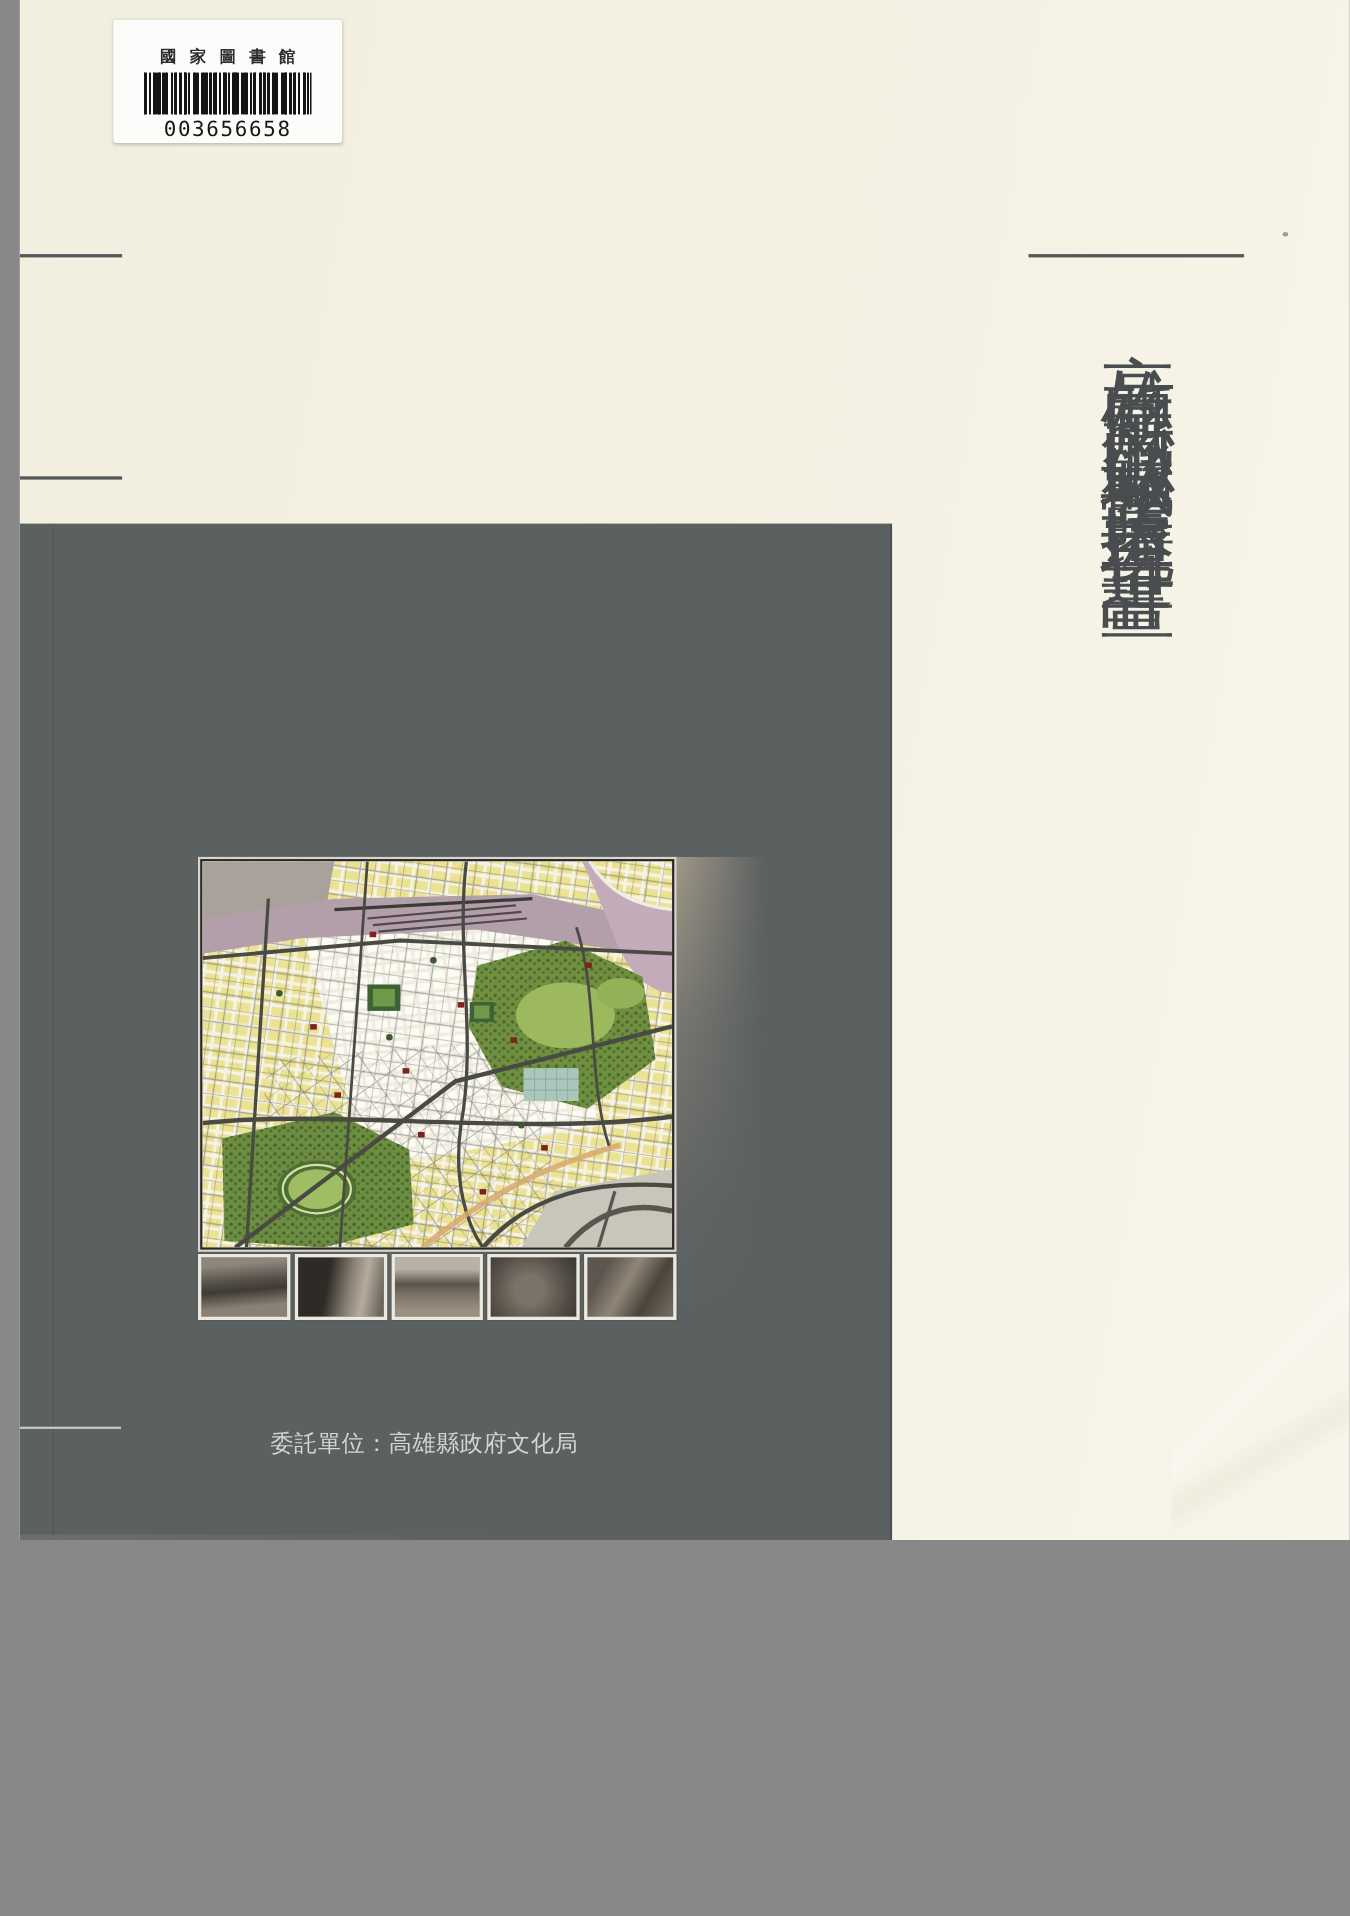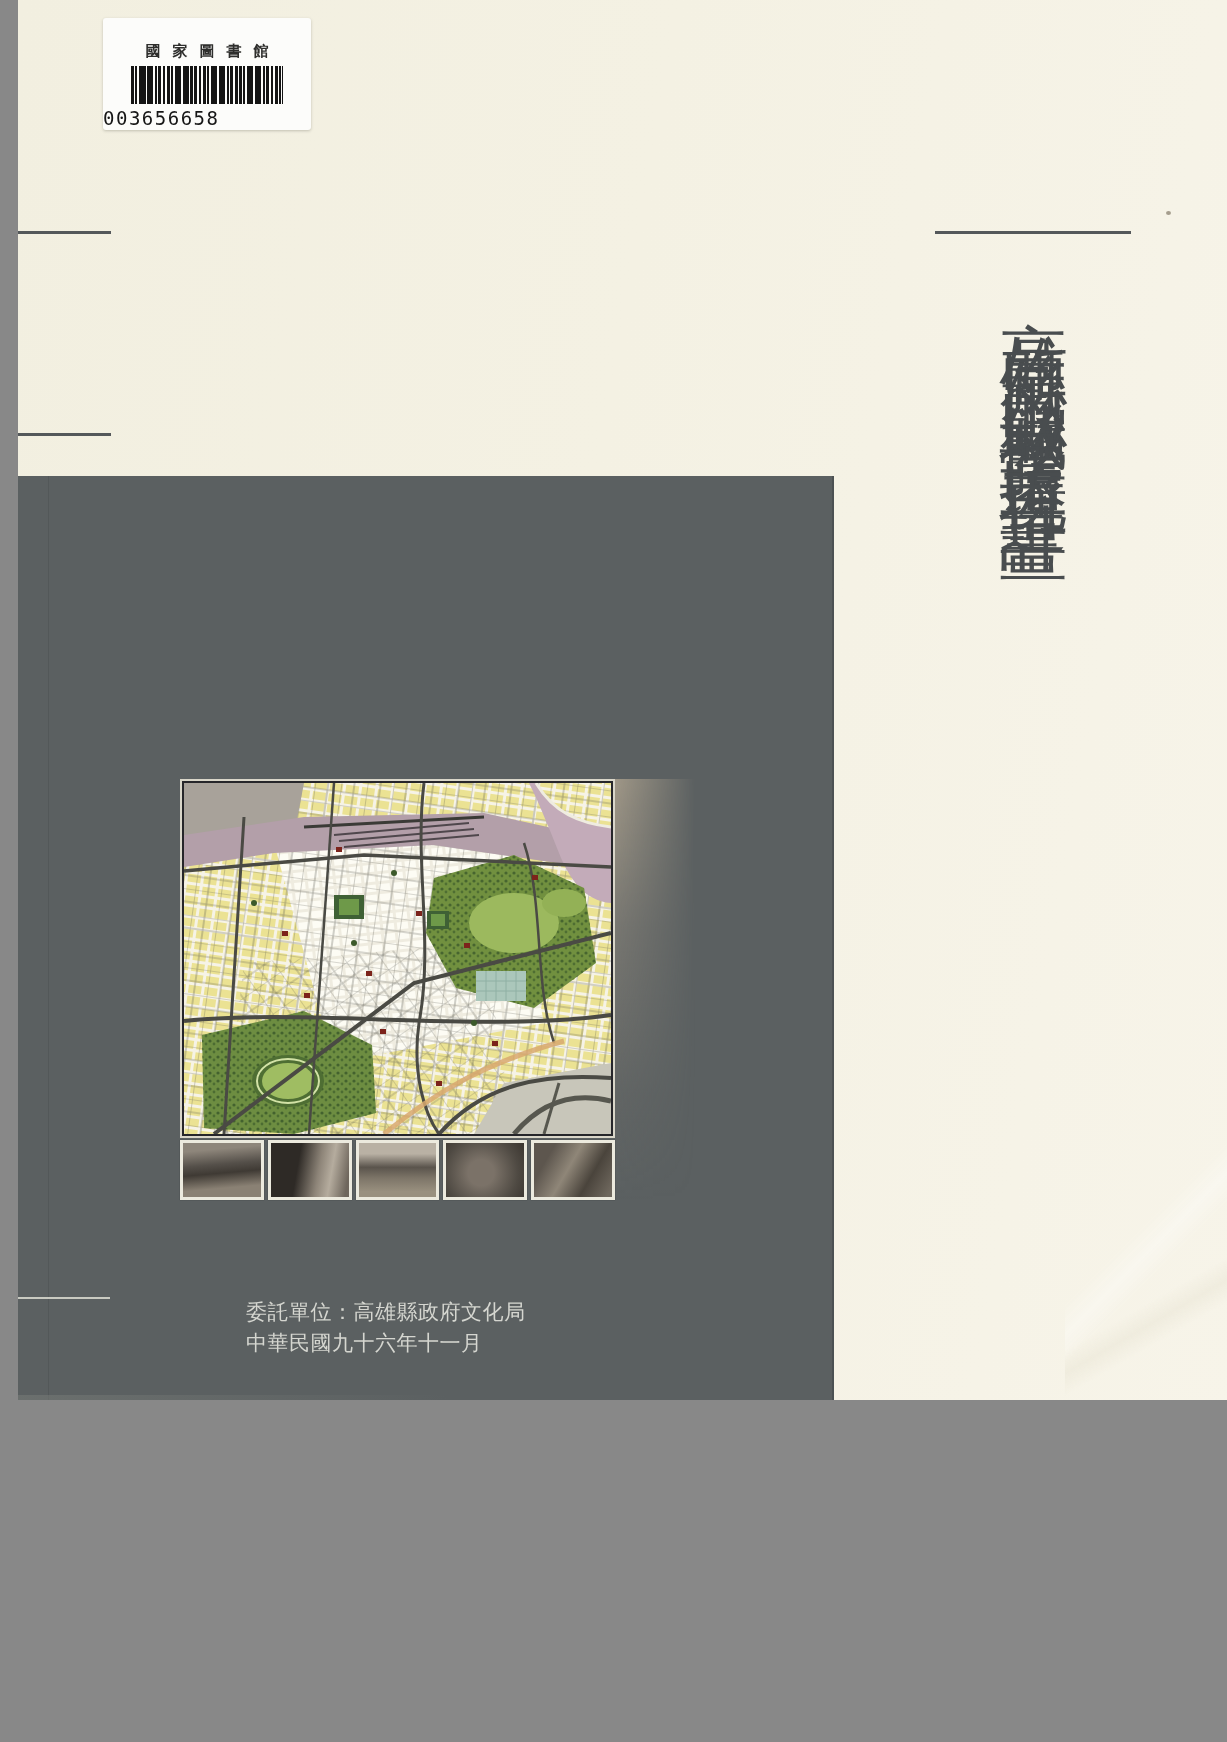--- a/index.html
+++ b/index.html
@@ -20,21 +20,21 @@
     letter-spacing:12px;padding-left:12px;font-weight:bold;
   }
   .barcode{
     width:152px;height:38px;margin:5px auto 0;
     background:
       repeating-linear-gradient(90deg,#141414 0 2px,transparent 2px 4px),
       repeating-linear-gradient(90deg,#141414 0 3px,transparent 3px 9px),
       repeating-linear-gradient(90deg,transparent 0 13px,#141414 13px 15px,transparent 15px 23px);
   }
   .label-number{
-    font-family:"DejaVu Sans Mono","Liberation Mono",monospace;
+    text-align:center;font-family:"DejaVu Sans Mono","Liberation Mono",monospace;
     font-size:19px;letter-spacing:1.5px;color:#161616;margin-top:3px;
   }
   
   .rule{position:absolute;height:3px;background:#54585a;}
   .mark-1{left:0;top:231px;width:93px;}
   .mark-2{left:0;top:433px;width:93px;}
   .mark-3{left:0;top:1546px;width:93px;}
   .tline-top{left:917px;top:231px;width:196px;}
   .tline-bottom{left:913px;top:1546px;width:200px;}
   .speck{position:absolute;left:1148px;top:211px;width:5px;height:4px;border-radius:50%;background:#a59d8d;}
@@ -43,21 +43,20 @@
     position:absolute;left:982px;top:266px;height:1260px;
     writing-mode:vertical-rl;text-orientation:upright;
     font-family:"DejaVu Serif","Liberation Serif",serif;
     font-size:68px;letter-spacing:14px;color:#494d4f;line-height:1;
   }
   
   .panel{
     position:absolute;left:0;top:476px;width:793px;height:1031px;
     background:#5b6061;
     box-shadow:inset -2px -2px 0 rgba(40,44,45,.28);
-    padding-left:23px;
   }
   .crease{position:absolute;left:30px;top:0;width:1px;height:100%;background:rgba(0,0,0,.08);}
   .panel-line{position:absolute;left:0;top:821px;width:92px;height:2px;background:#ddddd2;opacity:.85;}
   
   .glow{
     position:absolute;left:593px;top:303px;width:92px;height:421px;
     background:linear-gradient(180deg,rgba(208,190,162,.62) 0%,rgba(172,160,142,.38) 35%,rgba(142,134,122,.14) 75%,rgba(142,134,122,0) 100%);
     -webkit-mask-image:linear-gradient(90deg,#000 0%,transparent 92%);
     mask-image:linear-gradient(90deg,#000 0%,transparent 92%);
   }
@@ -225,21 +224,20 @@
         <div class="photo p1"></div>
         <div class="photo p2"></div>
         <div class="photo p3"></div>
         <div class="photo p4"></div>
         <div class="photo p5"></div>
       </div>
     </div>
 
     <div class="credits">
       <div>委託單位：高雄縣政府文化局</div>
-      <div>中華民國九十六年十一月</div>
     </div>
   </div>
 
   <div class="title-vertical">高雄縣鳳山縣城整體環境再造計畫</div>
 
   <div class="sticker"></div>
   <div class="bottom-shadow"></div>
   <div class="wrinkle"></div>
 
 </div>

